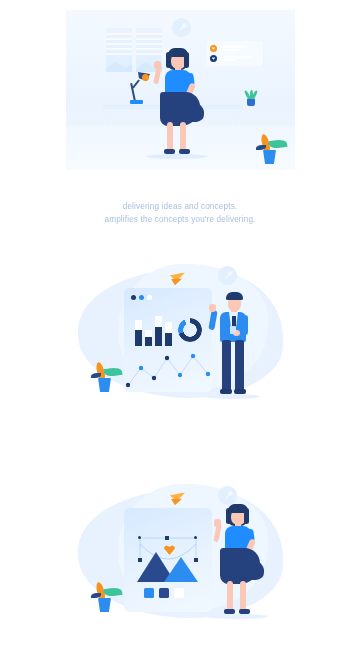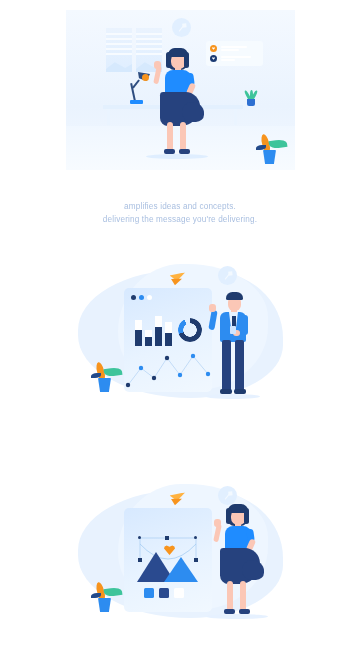--- a/index.html
+++ b/index.html
@@ -253,22 +253,22 @@
 
       <div class="w-skin" style="position:absolute;left:15px;top:74px;width:6px;height:30px;border-radius:3px;"></div>
       <div class="w-skin" style="position:absolute;left:28px;top:74px;width:6px;height:30px;border-radius:3px;"></div>
 
       <div style="position:absolute;left:12px;top:101px;width:11px;height:5px;background:#26427e;border-radius:2px;"></div>
       <div style="position:absolute;left:27px;top:101px;width:11px;height:5px;background:#26427e;border-radius:2px;"></div>
     </div>
   </div>
 
   <div class="caption">
-    <div>amplifies ideas and concepts.</div>
-    <div>delivering the message you're delivering.</div>
+    <div>delivering ideas and concepts.</div>
+    <div>amplifies the concepts you're delivering.</div>
   </div>
 
   <div class="scene" style="top:260px;">
     <div class="scene-blob"></div>
     <div class="scene-blob2"></div>
 
     <div class="compass" style="left:152px;top:6px;">
         <i></i>
       </div>
 

